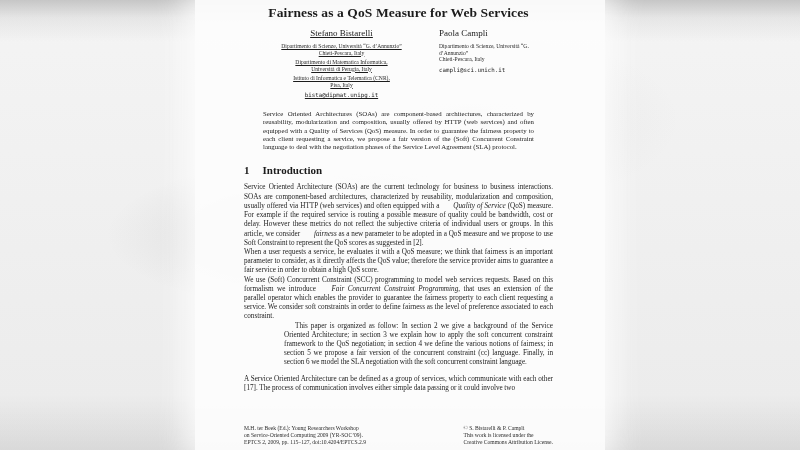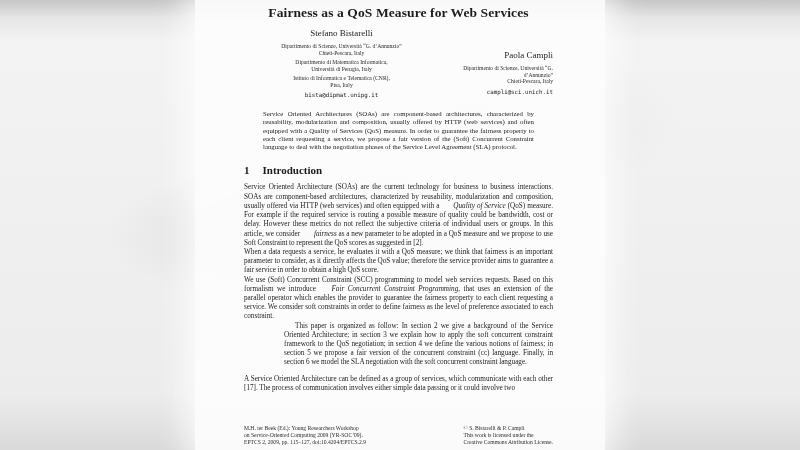--- a/index.html
+++ b/index.html
@@ -17,22 +17,22 @@
     position:absolute;left:195px;top:0;width:410px;height:450px;
     background:rgba(253,253,253,.92);
     box-shadow:0 0 28px 10px rgba(253,253,253,.85);
   }
   .content{
     position:relative;height:100%;box-sizing:border-box;
     padding:0 52px 0 49px;color:#1c1c1c;
   }
   .title{padding-top:5px;text-align:center;font-size:13.5px;font-weight:bold;letter-spacing:.1px;}
   .authors{display:flex;margin-top:7px;}
-  .author-col-1{width:195px;text-align:center;}
-  .author-col-2{width:114px;text-align:right;margin-top:22px;}
+  .author-col-1{width:195px;text-align:center;text-decoration:underline;}
+  .author-col-2{width:114px;text-align:left;}
   .author-name{font-size:9px;margin-bottom:5px;}
   .affil-group{margin-bottom:3px;}
   .affil-line{font-size:5.6px;line-height:6.5px;color:#2b2b2b;}
   .email{margin-top:4px;font-family:"DejaVu Sans Mono","Liberation Mono",monospace;font-size:5.8px;}
   .abstract{margin:12px 19px 0 19px;font-size:6.8px;line-height:8.3px;text-align:justify;}
   .section-heading{margin-top:13px;font-size:11px;font-weight:bold;font-family:Liberation Serif, serif;}
   .section-heading .num{display:inline-block;margin-right:13px;}
   .section-body{margin-top:7px;}
   p.body{margin:0;font-size:7.2px;line-height:9.2px;text-align:justify;word-spacing:-.2px;}
   p.indent{text-indent:11px;margin-left:40px;}
@@ -78,21 +78,21 @@
       </div>
     </div>
 
     <div class="abstract">Service Oriented Architectures (SOAs) are component-based architectures, characterized by reusability, modularization and composition, usually offered by HTTP (web services) and often equipped with a Quality of Services (QoS) measure. In order to guarantee the fairness property to each client requesting a service, we propose a fair version of the (Soft) Concurrent Constraint language to deal with the negotiation phases of the Service Level Agreement (SLA) protocol.</div>
 
     <div class="section-heading">
       <span class="num">1</span><span>Introduction</span>
     </div>
     <div class="section-body">
       <p class="body"><span>Service Oriented Architecture (SOAs) are the current technology for business to business interactions. SOAs are component-based architectures, characterized by reusability, modularization and composition, usually offered via HTTP (web services) and often equipped with a </span><i>Quality of Service</i><span> (QoS) measure. For example if the required service is routing a possible measure of quality could be bandwidth, cost or delay. However these metrics do not reflect the subjective criteria of individual users or groups. In this article, we consider </span><i>fairness</i><span> as a new parameter to be adopted in a QoS measure and we propose to use Soft Constraint to represent the QoS scores as suggested in [2].</span></p>
-      <p class="body"><span>When a data requests a service, he evaluates it with a QoS measure; we think that fairness is an important parameter to consider, as it directly affects the QoS value; therefore the service provider aims to guarantee a fair service in order to obtain a high QoS score.</span></p>
+      <p class="body"><span>When a user requests a service, he evaluates it with a QoS measure; we think that fairness is an important parameter to consider, as it directly affects the QoS value; therefore the service provider aims to guarantee a fair service in order to obtain a high QoS score.</span></p>
       <p class="body"><span>We use (Soft) Concurrent Constraint (SCC) programming to model web services requests. Based on this formalism we introduce </span><i>Fair Concurrent Constraint Programming</i><span>, that uses an extension of the parallel operator which enables the provider to guarantee the fairness property to each client requesting a service. We consider soft constraints in order to define fairness as the level of preference associated to each constraint.</span></p>
       <p class="body indent"><span>This paper is organized as follow: In section 2 we give a background of the Service Oriented Architecture; in section 3 we explain how to apply the soft concurrent constraint framework to the QoS negotiation; in section 4 we define the various notions of fairness; in section 5 we propose a fair version of the concurrent constraint (cc) language. Finally, in section 6 we model the SLA negotiation with the soft concurrent constraint language.</span></p>
     </div>
 
     <div class="section-body">
       <p class="body"><span>A Service Oriented Architecture can be defined as a group of services, which communicate with each other [17]. The process of communication involves either simple data passing or it could involve two</span></p>
     </div>
 
     <div class="footer">
       <div>

